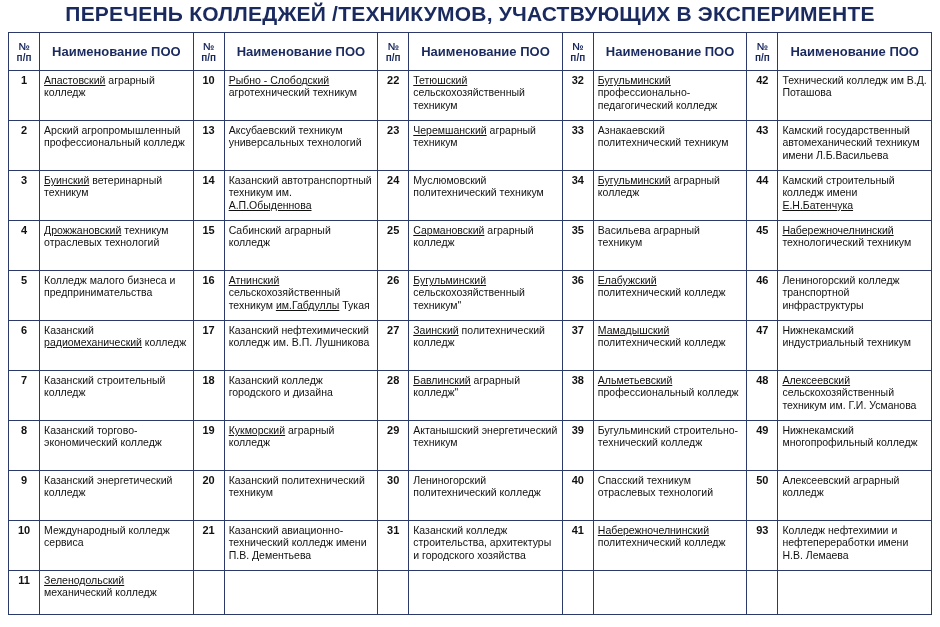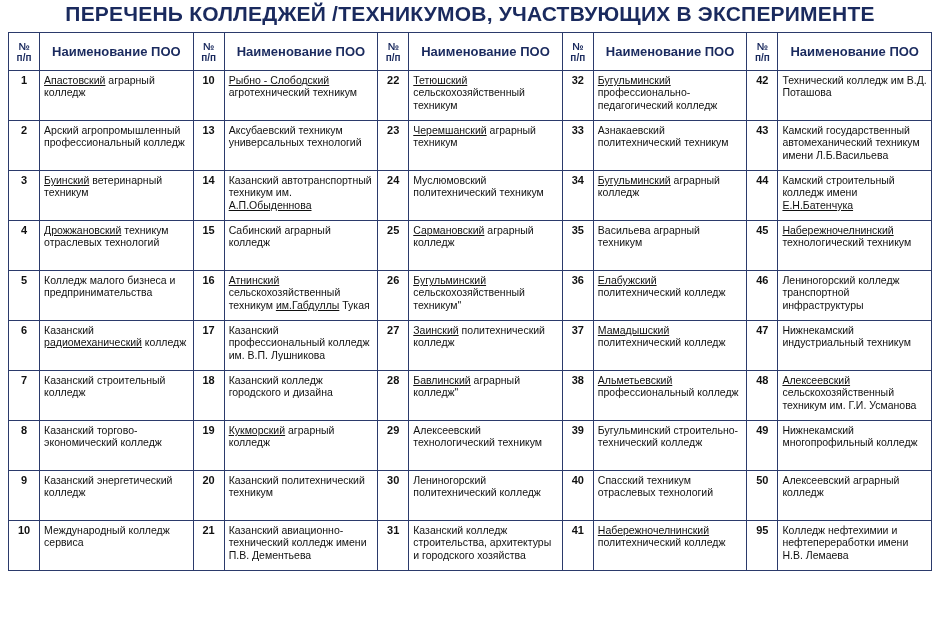--- a/index.html
+++ b/index.html
@@ -194,21 +194,21 @@
           <td class="name"><span class="u">Бугульминский</span><span class="plain"> сельскохозяйственный техникум"</span></td>
           <td class="num">36</td>
           <td class="name"><span class="u">Елабужский</span><span class="plain"> политехнический колледж</span></td>
           <td class="num">46</td>
           <td class="name"><span class="plain">Лениногорский колледж транспортной инфраструктуры</span></td>
         </tr>
         <tr class="row">
           <td class="num">6</td>
           <td class="name"><span class="plain">Казанский </span><span class="u">радиомеханический</span><span class="plain"> колледж</span></td>
           <td class="num">17</td>
-          <td class="name"><span class="plain">Казанский профессиональный колледж им. В.П. Лушникова</span></td>
+          <td class="name"><span class="plain">Казанский нефтехимический колледж им. В.П. Лушникова</span></td>
           <td class="num">27</td>
           <td class="name"><span class="u">Заинский</span><span class="plain"> политехнический колледж</span></td>
           <td class="num">37</td>
           <td class="name"><span class="u">Мамадышский</span><span class="plain"> политехнический колледж</span></td>
           <td class="num">47</td>
           <td class="name"><span class="plain">Нижнекамский индустриальный техникум</span></td>
         </tr>
         <tr class="row">
           <td class="num">7</td>
           <td class="name"><span class="plain">Казанский строительный колледж</span></td>
@@ -220,21 +220,21 @@
           <td class="name"><span class="u">Альметьевский</span><span class="plain"> профессиональный колледж</span></td>
           <td class="num">48</td>
           <td class="name"><span class="u">Алексеевский</span><span class="plain"> сельскохозяйственный техникум им. Г.И. Усманова</span></td>
         </tr>
         <tr class="row">
           <td class="num">8</td>
           <td class="name"><span class="plain">Казанский торгово-экономический колледж</span></td>
           <td class="num">19</td>
           <td class="name"><span class="u">Кукморский</span><span class="plain"> аграрный колледж</span></td>
           <td class="num">29</td>
-          <td class="name"><span class="plain">Алексеевский технологический техникум</span></td>
+          <td class="name"><span class="plain">Актанышский энергетический техникум</span></td>
           <td class="num">39</td>
           <td class="name"><span class="plain">Бугульминский строительно-технический колледж</span></td>
           <td class="num">49</td>
           <td class="name"><span class="plain">Нижнекамский многопрофильный колледж</span></td>
         </tr>
         <tr class="row">
           <td class="num">9</td>
           <td class="name"><span class="plain">Казанский энергетический колледж</span></td>
           <td class="num">20</td>
           <td class="name"><span class="plain">Казанский политехнический техникум</span></td>
@@ -247,18 +247,30 @@
         </tr>
         <tr class="row">
           <td class="num">10</td>
           <td class="name"><span class="plain">Международный колледж сервиса</span></td>
           <td class="num">21</td>
           <td class="name"><span class="plain">Казанский авиационно-технический колледж имени П.В. Дементьева</span></td>
           <td class="num">31</td>
           <td class="name"><span class="plain">Казанский колледж строительства, архитектуры и городского хозяйства</span></td>
           <td class="num">41</td>
           <td class="name"><span class="u">Набережночелнинский</span><span class="plain"> политехнический колледж</span></td>
-          <td class="num">95</td>
+          <td class="num">93</td>
           <td class="name"><span class="plain">Колледж нефтехимии и нефтепереработки имени Н.В. Лемаева</span></td>
+        </tr>
+        <tr class="row last">
+          <td class="num">11</td>
+          <td class="name"><span class="u">Зеленодольский</span><span class="plain"> механический колледж</span></td>
+          <td class="num cell-empty"></td>
+          <td class="name cell-empty"></td>
+          <td class="num cell-empty"></td>
+          <td class="name cell-empty"></td>
+          <td class="num cell-empty"></td>
+          <td class="name cell-empty"></td>
+          <td class="num cell-empty"></td>
+          <td class="name cell-empty"></td>
         </tr>
       </tbody>
   </table>
 </div>
 
 </body></html>

